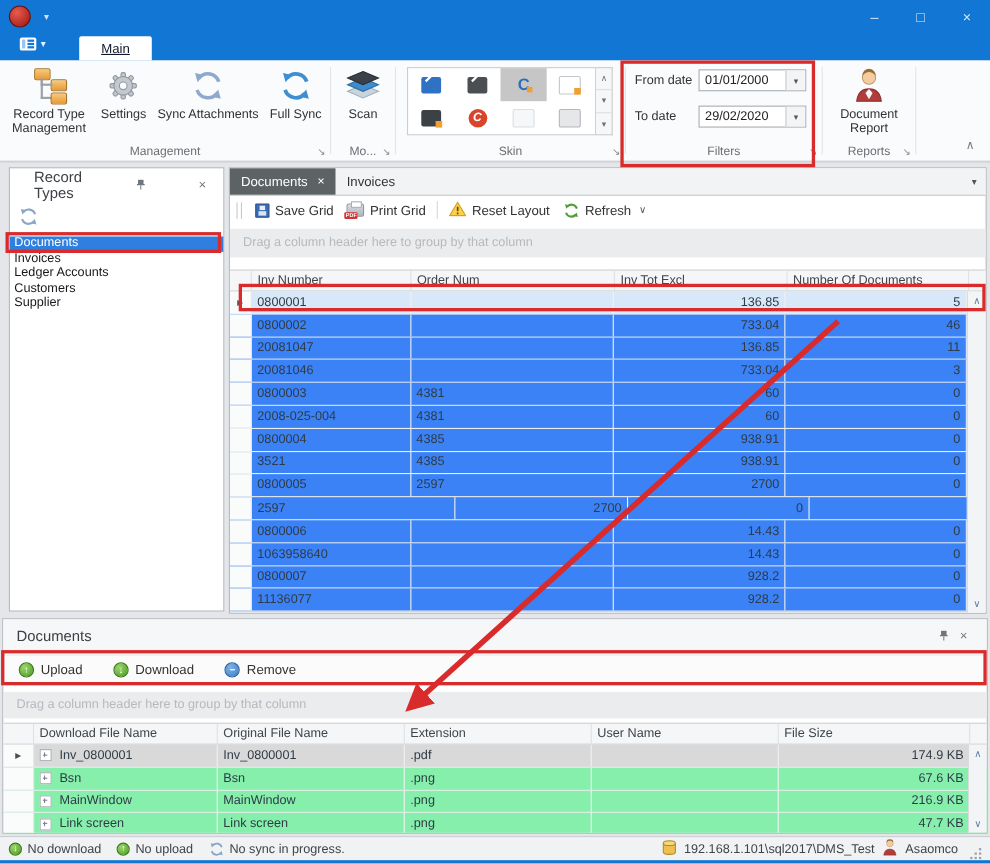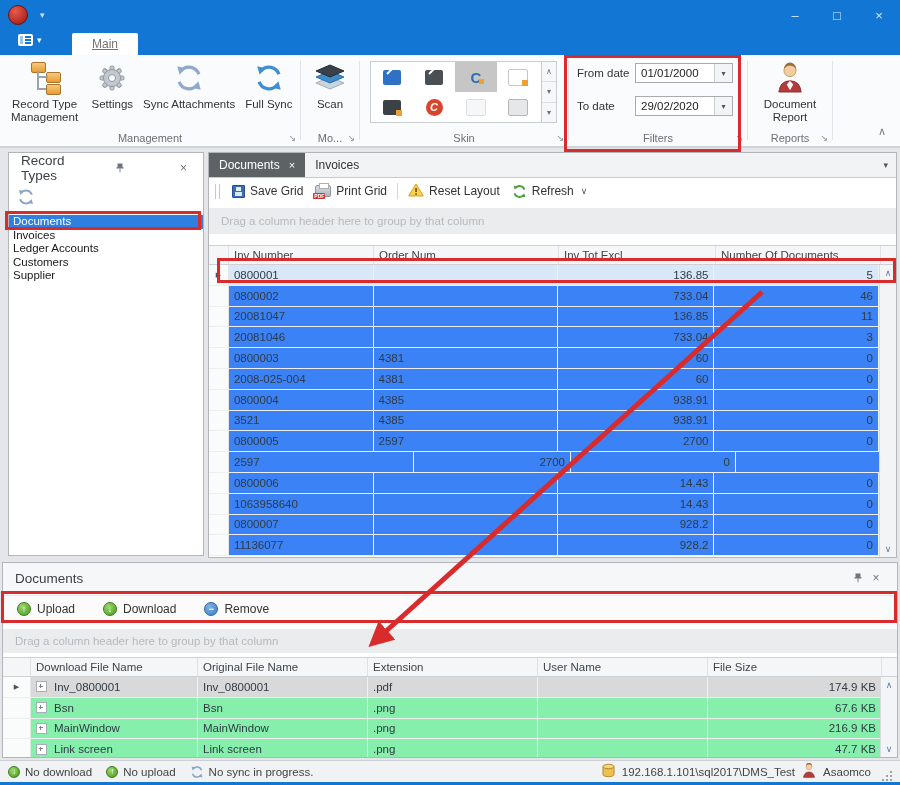--- a/index.html
+++ b/index.html
@@ -14,21 +14,21 @@
   .win-controls{margin-left:auto;display:flex;z-index:2;}
   .wbtn{width:42px;height:30px;display:flex;align-items:center;justify-content:center;color:#d9e8f8;font-size:13px;cursor:default;}
 
   
   .tabrow{position:absolute;left:0;top:30px;width:100%;height:25px;background:#1277d4;}
   .app-menu{position:absolute;left:18px;top:4px;display:flex;align-items:center;gap:4px;color:#fff;}
   .menu-glyph{width:15px;height:12px;background:#fff;border-radius:2px;position:relative;}
   .menu-glyph::before{content:"";position:absolute;left:7px;top:2px;width:6px;height:1.5px;background:#1277d4;box-shadow:0 3px 0 #1277d4,0 6px 0 #1277d4;}
   .menu-glyph::after{content:"";position:absolute;left:2px;top:2px;width:3px;height:8px;background:#9cc4ec;}
   .app-menu .caret{font-size:9px;color:#eaf2fb;}
-  .ribbon-tab{position:absolute;left:72px;top:3px;width:66px;height:22px;background:#fff;border-radius:2px 2px 0 0;color:#737373;font-size:12px;display:flex;align-items:center;justify-content:center;text-decoration:underline;}
+  .ribbon-tab{position:absolute;left:72px;top:3px;width:66px;height:22px;background:#fff;border-radius:2px 2px 0 0;color:#0f172a;font-size:12px;display:flex;align-items:center;justify-content:center;text-decoration:underline;}
 
   
   .ribbon{position:absolute;left:0;top:55px;width:100%;height:93px;background:#fafbfc;border-bottom:2px solid #d0d3d7;display:flex;box-sizing:border-box;}
   .rgroup{position:relative;height:100%;flex-shrink:0;}
   .g-mgmt{width:300px;}.g-mode{width:58px;}.g-skin{width:208px;}.g-filters{width:178px;}.g-reports{width:84px;}
   .vsep{width:1px;background:#e2e5e8;margin:6px 0;flex-shrink:0;}
   .gcaption{position:absolute;bottom:2px;left:0;right:0;text-align:center;font-size:11px;color:#6b6f73;}
   .launcher{position:absolute;right:4px;bottom:3px;font-size:9px;color:#8a8e93;}
   .rbuttons{display:flex;justify-content:center;padding-top:4px;}
   .rbtn{display:flex;flex-direction:column;align-items:center;padding:1px 5px;font-size:11.5px;color:#333;text-align:center;line-height:1.15;}
@@ -63,21 +63,21 @@
   .filter-row+.filter-row{margin-top:13px;}
   .filter-label{width:58px;font-size:11.5px;color:#333;}
   .combo{width:98px;height:20px;border:1px solid #a8acb0;background:#fff;display:flex;align-items:stretch;font-size:11.5px;box-sizing:border-box;}
   .combo .val{flex:1;display:flex;align-items:center;padding-left:5px;color:#222;}
   .combo .drop{width:17px;border-left:1px solid #c8ccd0;display:flex;align-items:center;justify-content:center;font-size:8px;color:#555;background:#f3f4f5;}
 
   .ribbon-collapse{position:absolute;right:14px;bottom:8px;color:#7a7e83;font-size:11px;}
 
   
   .left-panel{position:absolute;left:8px;top:152px;width:196px;height:404px;background:#fff;border:1px solid #b2b6ba;box-sizing:border-box;}
-  .lp-header{height:30px;display:flex;align-items:center;padding:0 12px;font-size:13.5px;color:#3c4146;gap:48px;}
+  .lp-header{height:30px;display:flex;align-items:center;padding:0 22px;font-size:13.5px;color:#3c4146;gap:48px;}
   .lp-title{flex:1;}
   .hd-ico{width:18px;display:flex;align-items:center;justify-content:center;color:#6f757c;font-size:12px;}
   .lp-toolbar{height:28px;display:flex;align-items:center;padding-left:8px;}
   .rt-list{margin-top:4px;}
   .rt-item{height:13.5px;line-height:13.5px;font-size:11.5px;padding-left:4px;color:#16181b;white-space:nowrap;}
   .rt-item.selected{background:#2e7fe0;color:#fff;}
 
   
   .doc-area{position:absolute;left:208px;top:152px;width:689px;height:406px;background:#fff;border:1px solid #b2b6ba;box-sizing:border-box;}
   .tabstrip{height:24px;background:#f2f3f4;border-bottom:1px solid #c6cacd;display:flex;position:relative;}

